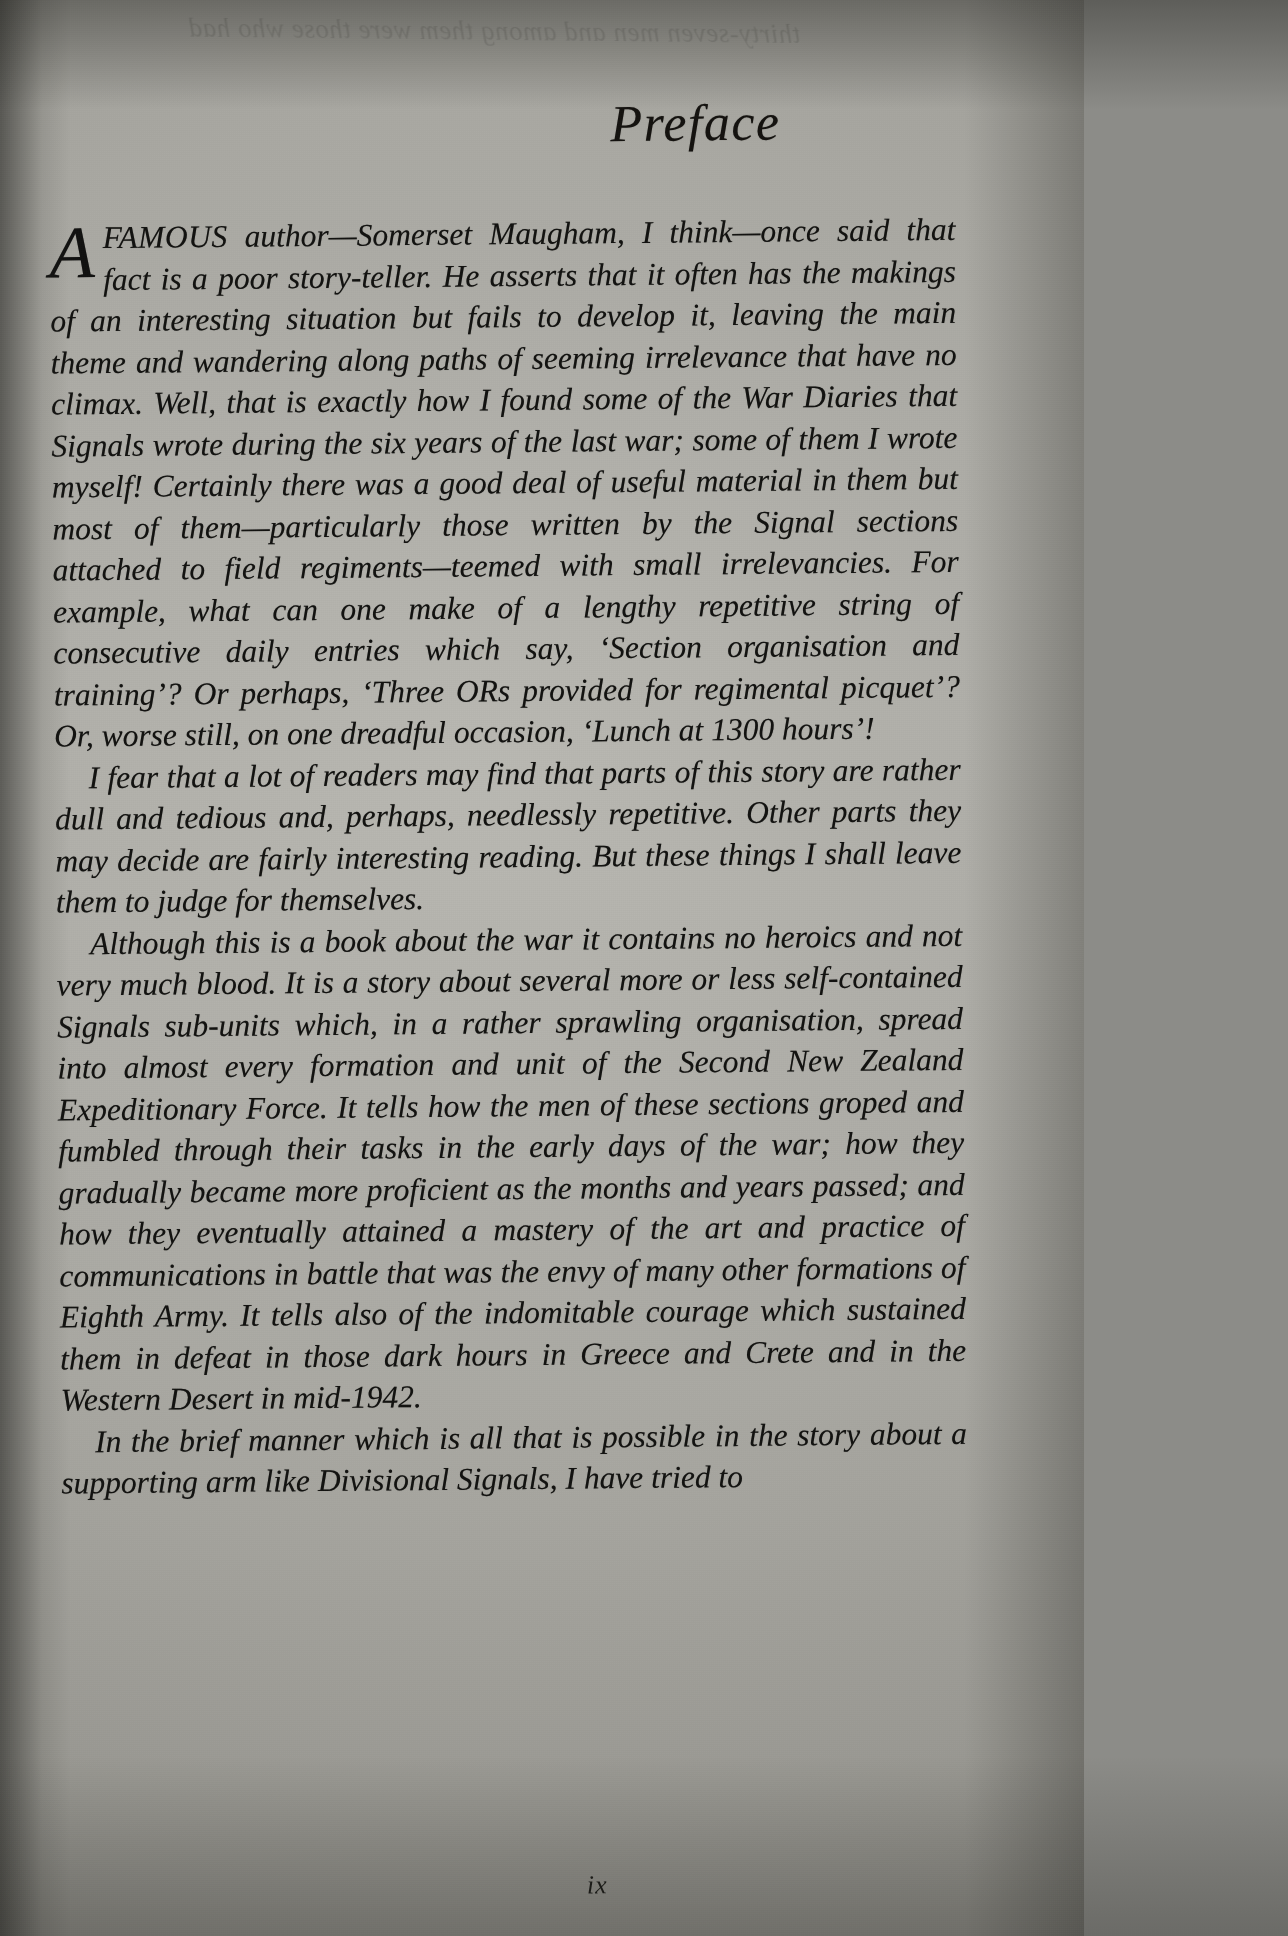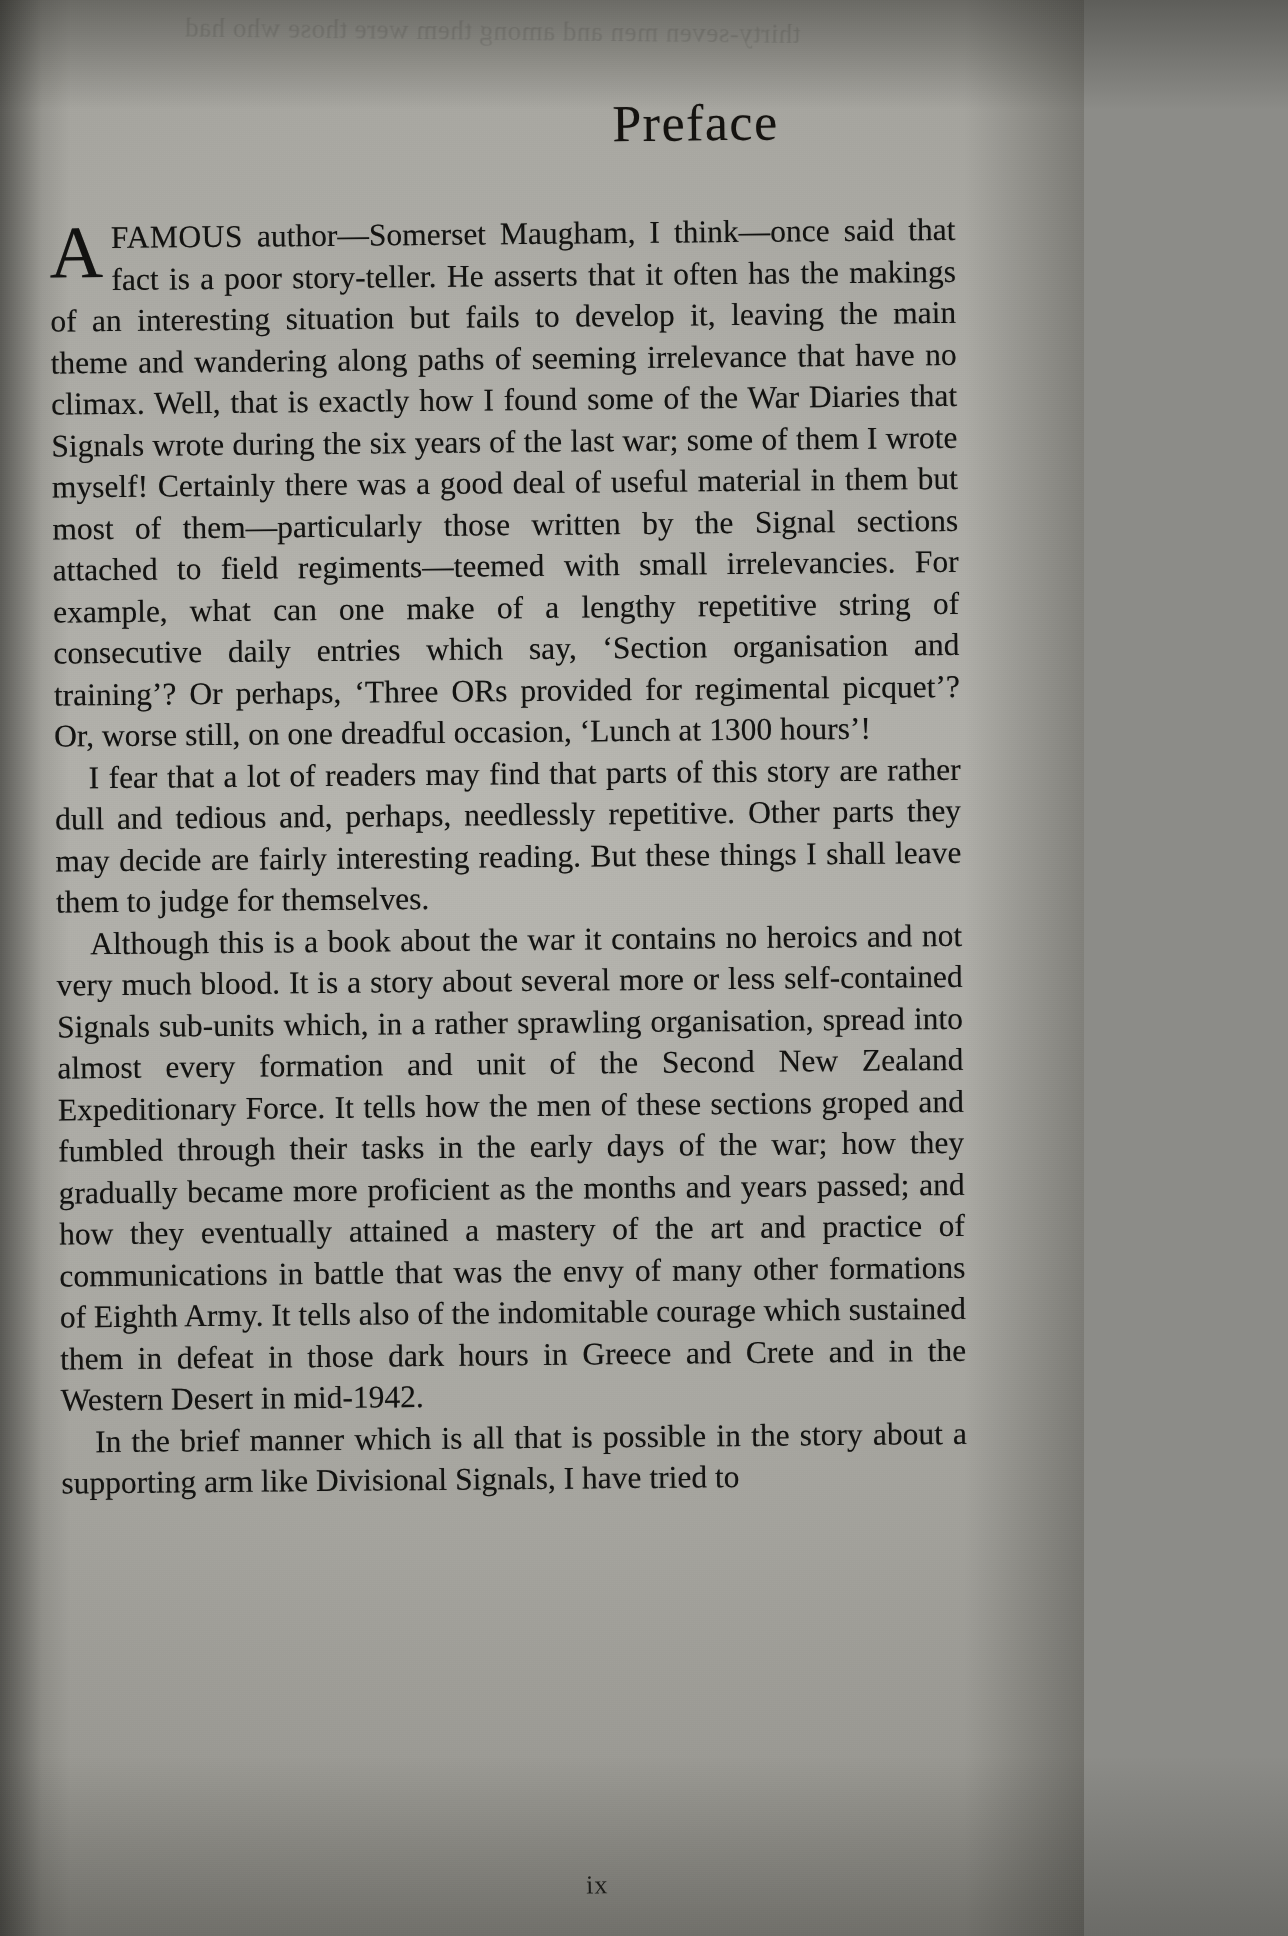--- a/index.html
+++ b/index.html
@@ -16,20 +16,21 @@
 
   
   #page {
     position: absolute;
     left: 0;
     top: 0;
     width: 1084px;
     height: 1936px;
     background:
       radial-gradient(ellipse 1500px 1200px at 45% 40%, #b9b8b2 0%, #a9a8a2 55%, #93928c 100%);
+    font-style: italic;
   }
 
   
   #gutter-shadow {
     position: absolute;
     left: 0; top: 0;
     width: 70px; height: 1936px;
     background: linear-gradient(to right, rgba(25,25,22,0.55), rgba(40,40,35,0.12) 60%, rgba(0,0,0,0));
     pointer-events: none;
   }

